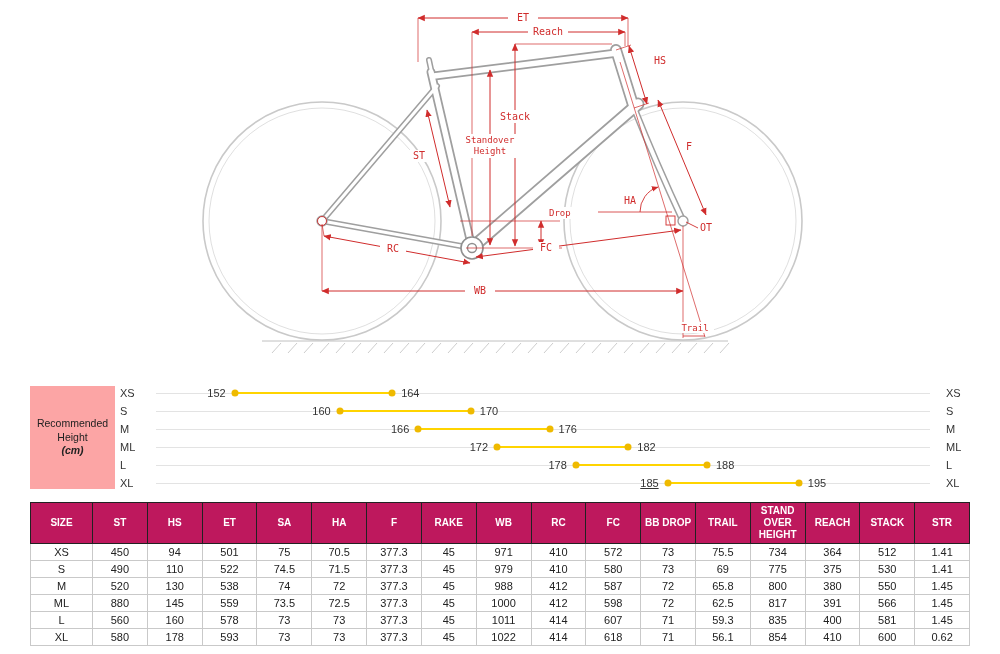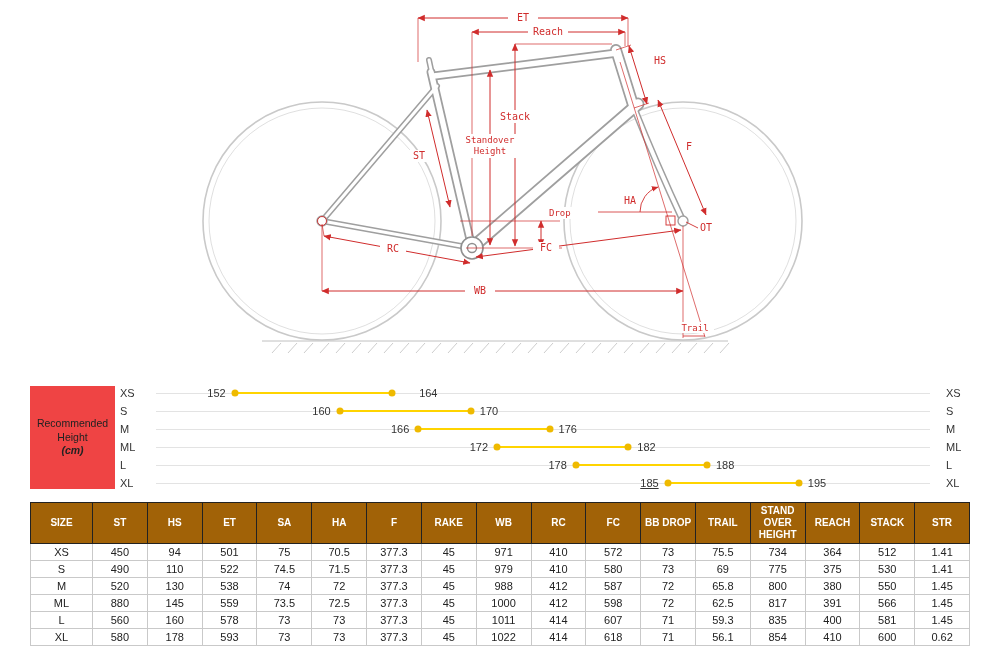--- a/index.html
+++ b/index.html
@@ -8,40 +8,40 @@
 
   
   #bike-svg { display:block; }
   #bike-svg text { font-family:"DejaVu Sans Mono",monospace; font-size:10px; fill:#d02c2c; text-anchor:middle; }
   #bike-svg text.small { font-size:9px; }
   #bike-svg text.start { text-anchor:start; }
   #bike-svg text.end { text-anchor:end; }
 
   
   .rh-chart { position:relative; margin:10px 30px 4px; height:112px; }
-  .rh-box { position:absolute; left:0; top:4px; width:85px; height:103px; background:#ef4444;
+  .rh-box { position:absolute; left:0; top:4px; width:85px; height:103px; background:#fca5a5;
             display:flex; flex-direction:column; align-items:center; justify-content:center;
             font-size:10.5px; color:#222; text-align:center; line-height:1.3; }
   .rh-box .cm { font-weight:bold;font-style:italic; }
   .rh-rows { margin-left:90px; padding-top:2px; }
   .rh-row { display:flex; align-items:center; height:18px; }
   .rh-size { width:36px; font-size:11px; color:#333; }
   .rh-size.right-lab { width:40px; text-align:left; padding-left:16px; }
   .rh-track { flex:1; position:relative; height:100%; }
   .rh-line { position:absolute; left:0; right:0; top:50%; height:1px; background:#e3e3e3; }
   .rh-seg { position:absolute; top:50%; height:2px; margin-top:-1px; background:#ffd400; }
   .rh-dot { position:absolute; top:50%; width:7px; height:7px; border-radius:50%;
             background:#efba00; transform:translate(-50%,-50%); }
   .rh-num { position:absolute; top:50%; font-size:11px; color:#333; white-space:nowrap; }
   .rh-num.left  { transform:translate(calc(-100% - 9px),-50%); }
   .rh-num.right { transform:translate(9px,-50%); }
 
   
   .geo-table { margin:8px 30px 0; width:940px; border-collapse:collapse; table-layout:fixed; }
-  .geo-table th { background:#a16207; color:#fff; font-size:10px; font-weight:bold;
+  .geo-table th { background:#be185d; color:#fff; font-size:10px; font-weight:bold;
                   padding:2px 1px; line-height:1.2; border:1px solid #222;
                   text-align:center; vertical-align:middle; height:31px; }
   .geo-table th:first-child { width:62px; }
   .geo-table td { font-size:11px; color:#222; text-align:center; padding:1.5px 1px;
                   border:1px solid #c9c9c9; height:17px; }
 </style>
 </head>
 <body>
 
 <div>
@@ -207,21 +207,21 @@
     </div>
     <div id="rh-rows" class="rh-rows">
         <div class="rh-row">
           <div class="rh-size">XS</div>
           <div class="rh-track">
             <div class="rh-line"></div>
             <div class="rh-seg" style="left: 10.1695%; width: 20.339%;"></div>
             <div class="rh-dot" style="left: 10.1695%;"></div>
             <div class="rh-dot" style="left: 30.5085%;"></div>
             <span class="rh-num left" style="left: 10.1695%;">152</span>
-            <span class="rh-num right" style="left: 30.5085%; margin-left: 18px;">164</span>
+            <span class="rh-num right" style="left: 30.5085%;">164</span>
           </div>
           <div class="rh-size right-lab">XS</div>
         </div>
         <div class="rh-row">
           <div class="rh-size">S</div>
           <div class="rh-track">
             <div class="rh-line"></div>
             <div class="rh-seg" style="left: 23.7288%; width: 16.9492%;"></div>
             <div class="rh-dot" style="left: 23.7288%;"></div>
             <div class="rh-dot" style="left: 40.678%;"></div>

